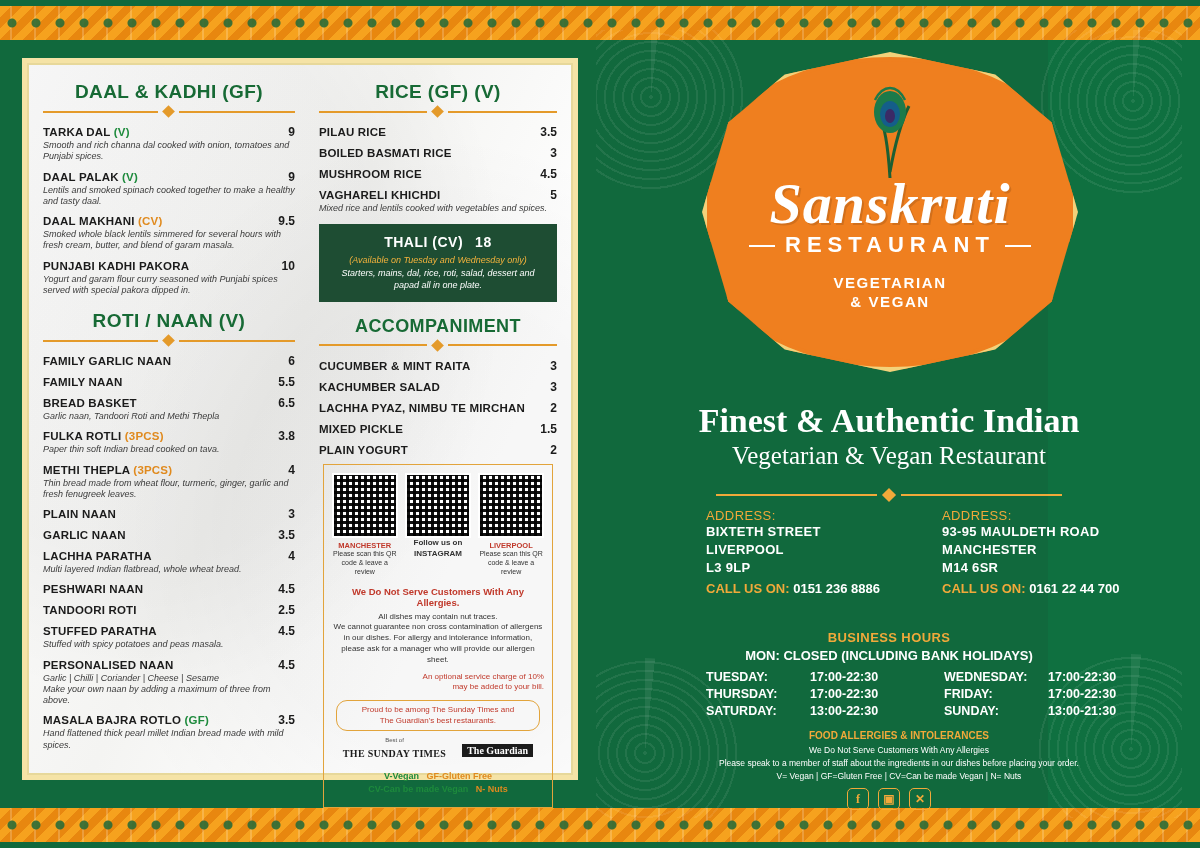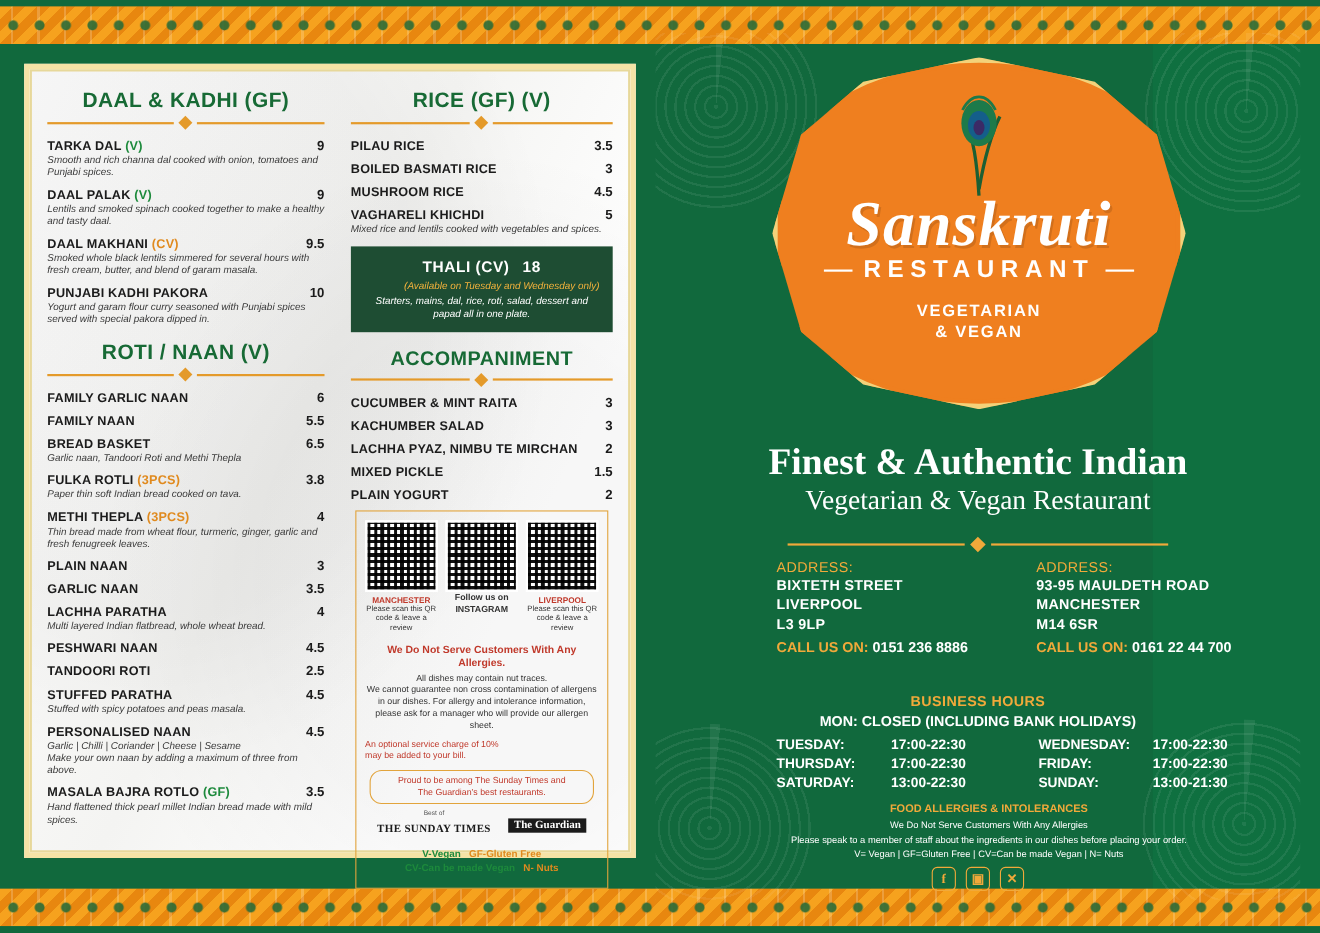--- a/index.html
+++ b/index.html
@@ -75,21 +75,21 @@
   .tag.cv { color:#e08a1e; }
   .tag.n { color:#e08a1e; }
   .price { font-size:12px; font-weight:bold; color:#1b1b1b; margin-left:10px; }
   .desc { font-size:9px; font-style:italic; color:#3a3a3a; line-height:1.25; margin-top:1px; }
 
   .dark-box {
     background:#1e4d33; color:#fff; text-align:center; padding:10px 12px; margin:10px 0 14px 0;
   }
   .dark-box .title { font-size:14px; font-weight:bold; letter-spacing:.5px; }
   .dark-box .title .pr { margin-left:12px; }
-  .dark-box .note { color:#f3b23c; font-size:9px; font-style:italic; margin-top:5px;text-align:right; }
+  .dark-box .note { color:#f3b23c; font-size:9px; font-style:italic; margin-top:5px; }
   .dark-box .sub { font-size:9px; font-style:italic; margin-top:3px; line-height:1.3; }
 
   .kids {
     background:#1e4d33; color:#fff; text-align:center; padding:9px 10px; margin:8px 10px 0 10px;
   }
   .kids .title { font-size:12px; font-weight:bold; letter-spacing:.5px; }
   .kids .title .pr { margin-left:10px; }
   .kids .sub { font-size:9px; font-style:italic; margin-top:4px; line-height:1.35; }
 
   
@@ -103,21 +103,21 @@
       repeating-linear-gradient(0deg,#111 0 3px, #fff 3px 6px);
     background-blend-mode:multiply;
     border:2px solid #fff;
   }
   .qr-cell .cap { font-size:7.5px; font-weight:bold; color:#c0392b; margin-top:3px; }
   .qr-cell .cap2 { font-size:7px; color:#333; line-height:1.25; }
   .qr-mid { display:flex; flex-direction:column; align-items:center; justify-content:center; }
   .qr-mid .ig { font-size:8px; font-weight:bold; color:#333; line-height:1.3; }
   .allergy-title { text-align:center; color:#c0392b; font-size:9.5px; font-weight:bold; margin-top:9px; }
   .allergy-body { text-align:center; font-size:8px; color:#333; line-height:1.35; margin-top:4px; }
-  .allergy-red { text-align:left; font-size:8px; color:#c0392b; line-height:1.35; margin-top:6px; }
+  .allergy-red { text-align:right; font-size:8px; color:#c0392b; line-height:1.35; margin-top:6px; }
   .proud {
     border:1px solid #e2a43c; border-radius:11px; text-align:center;
     font-size:8px; color:#c0392b; padding:4px 6px; margin:7px 4px 0 4px; line-height:1.3;
   }
   .press { display:flex; justify-content:center; gap:16px; margin-top:6px; align-items:center; }
   .press .p1 { font-family:"Liberation Serif", serif; font-size:10px; font-weight:bold; color:#1b1b1b; letter-spacing:.3px; }
   .press .p2 { font-family:"Liberation Serif", serif; font-size:10px; font-weight:bold; color:#fff; background:#1b1b1b; padding:1px 5px; }
   .press .pre { font-size:6px; color:#555; display:block; text-align:center; }
   .legend { text-align:center; margin-top:9px; font-size:9px; font-weight:bold; line-height:1.5; }
   .legend .g { color:#1d8a3c; }

